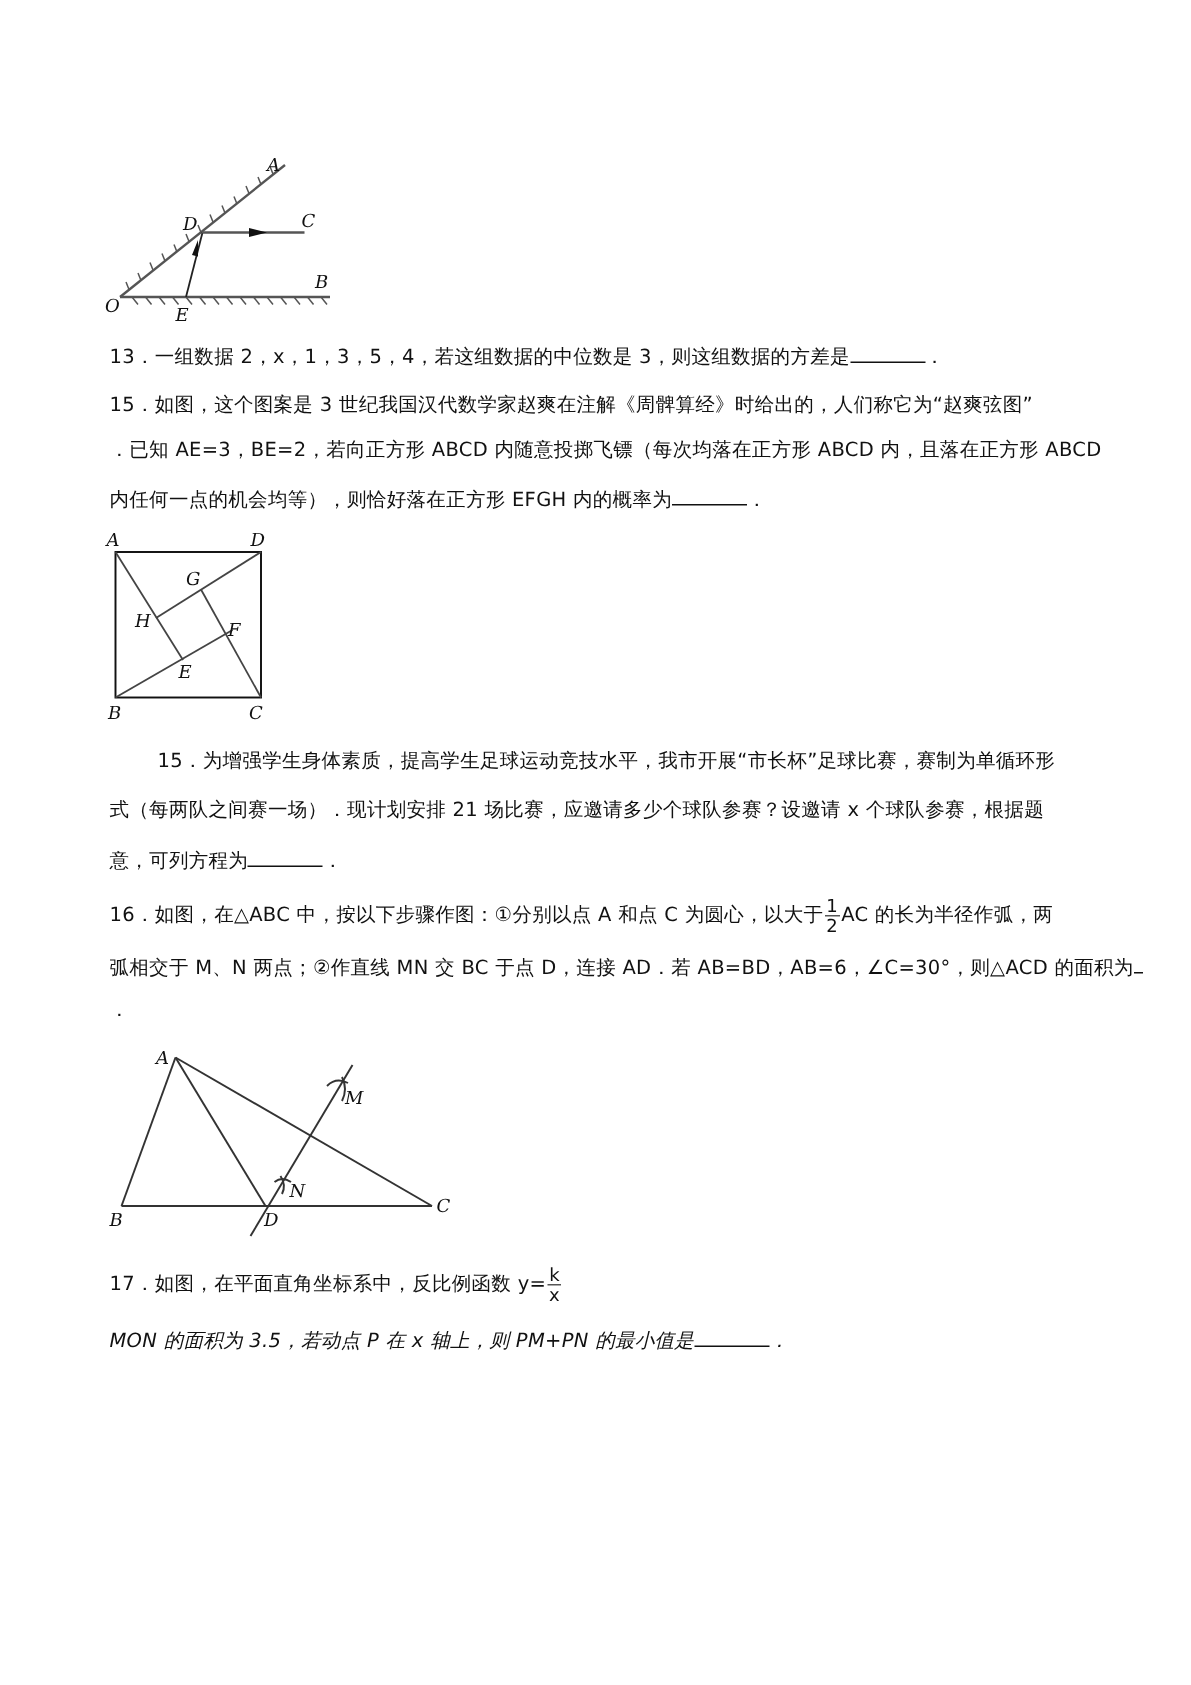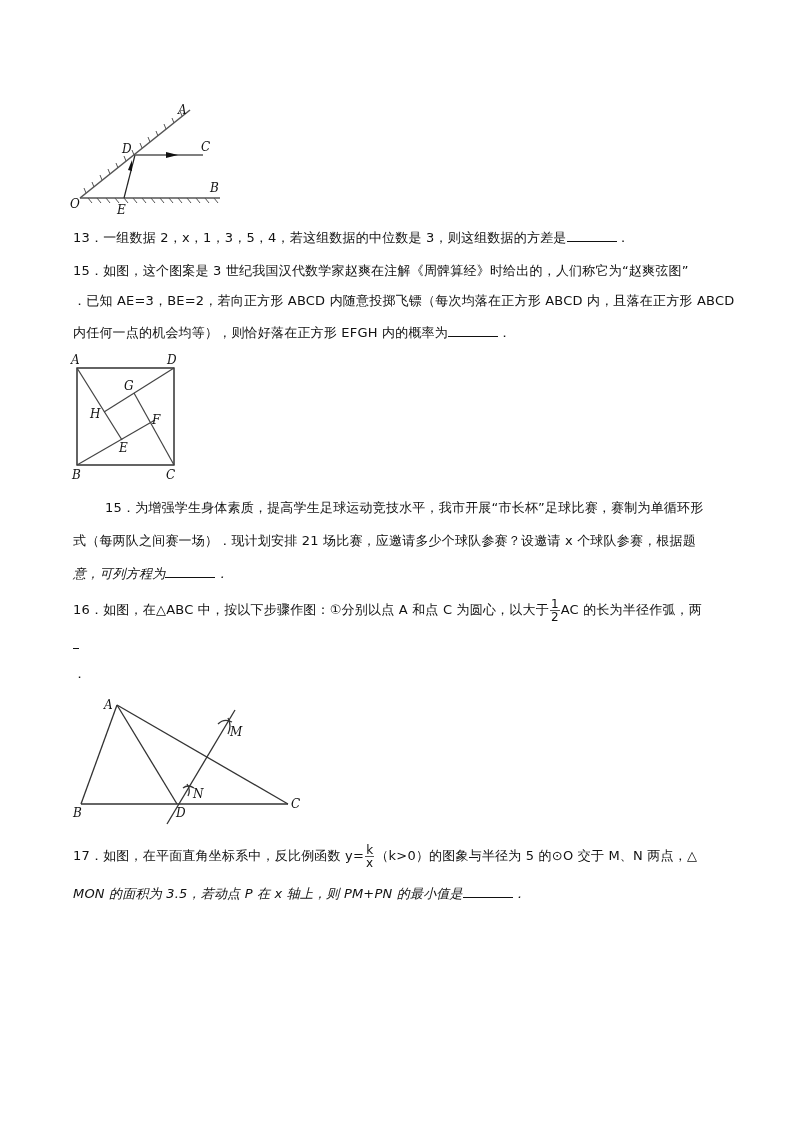--- a/index.html
+++ b/index.html
@@ -100,29 +100,29 @@
   <text x="72" y="479">B</text>
   <text x="166" y="479">C</text>
 </svg>
 
 <div class="line" style="top:500px;margin-left:32px;">
   <span>15．</span><span>为增强学生身体素质，提高学生足球运动竞技水平，我市开展“市长杯”足球比赛，赛制为单循环形</span>
 </div>
 <div class="line" style="top:533px;">
   <span>式（每两队之间赛一场）．现计划安排 21 场比赛，应邀请多少个球队参赛？设邀请 x 个球队参赛，根据题</span>
 </div>
-<div class="line" style="top:565px;font-style:italic;">
+<div class="line" style="top:565px;">
   <span>意，可列方程为</span><span class="blank"></span><span>．</span>
 </div>
 
 <div class="line" style="top:598px;">
   <span>16．</span><span>如图，在△ABC 中，按以下步骤作图：①分别以点 A 和点 C 为圆心，以大于</span><span class="frac"><span class="num">1</span><span class="den">2</span></span><span>AC 的长为半径作弧，两</span>
 </div>
 <div class="line" style="top:636px;">
-  <span class="blank short"></span>
+  <span>弧相交于 M、N 两点；②作直线 MN 交 BC 于点 D，连接 AD．若 AB=BD，AB=6，∠C=30°，则△ACD 的面积为</span><span class="blank short"></span>
 </div>
 <div class="line" style="top:666px;">
   <span>．</span>
 </div>
 
 <svg style="left:0;top:0;" width="794" height="1123">
   <g stroke="#333" stroke-width="1.3" fill="none">
     <line x1="117" y1="705" x2="81" y2="804"></line>
     <line x1="117" y1="705" x2="177" y2="804"></line>
     <line x1="117" y1="705" x2="288" y2="804"></line>
@@ -136,17 +136,17 @@
   </g>
   <text x="104" y="709">A</text>
   <text x="73" y="817">B</text>
   <text x="176" y="817">D</text>
   <text x="291" y="808">C</text>
   <text x="230" y="736">M</text>
   <text x="193" y="798">N</text>
 </svg>
 
 <div class="line" style="top:844px;">
-  <span>17．</span><span>如图，在平面直角坐标系中，反比例函数 y=</span><span class="frac"><span class="num">k</span><span class="den">x</span></span><span>（k&gt;0）的图象与半径为 5 的⊙O 交于 M、N 两点，△</span>
+  <span>17．</span><span>如图，在平面直角坐标系中，反比例函数 y=</span><span class="frac"><span class="num">k</span><span class="den">x</span></span>
 </div>
 <div class="line" style="top:885px;font-style:italic;">
   <span>MON 的面积为 3.5，若动点 P 在 x 轴上，则 PM+PN 的最小值是</span><span class="blank"></span><span>．</span>
 </div>
 
 </body></html>

